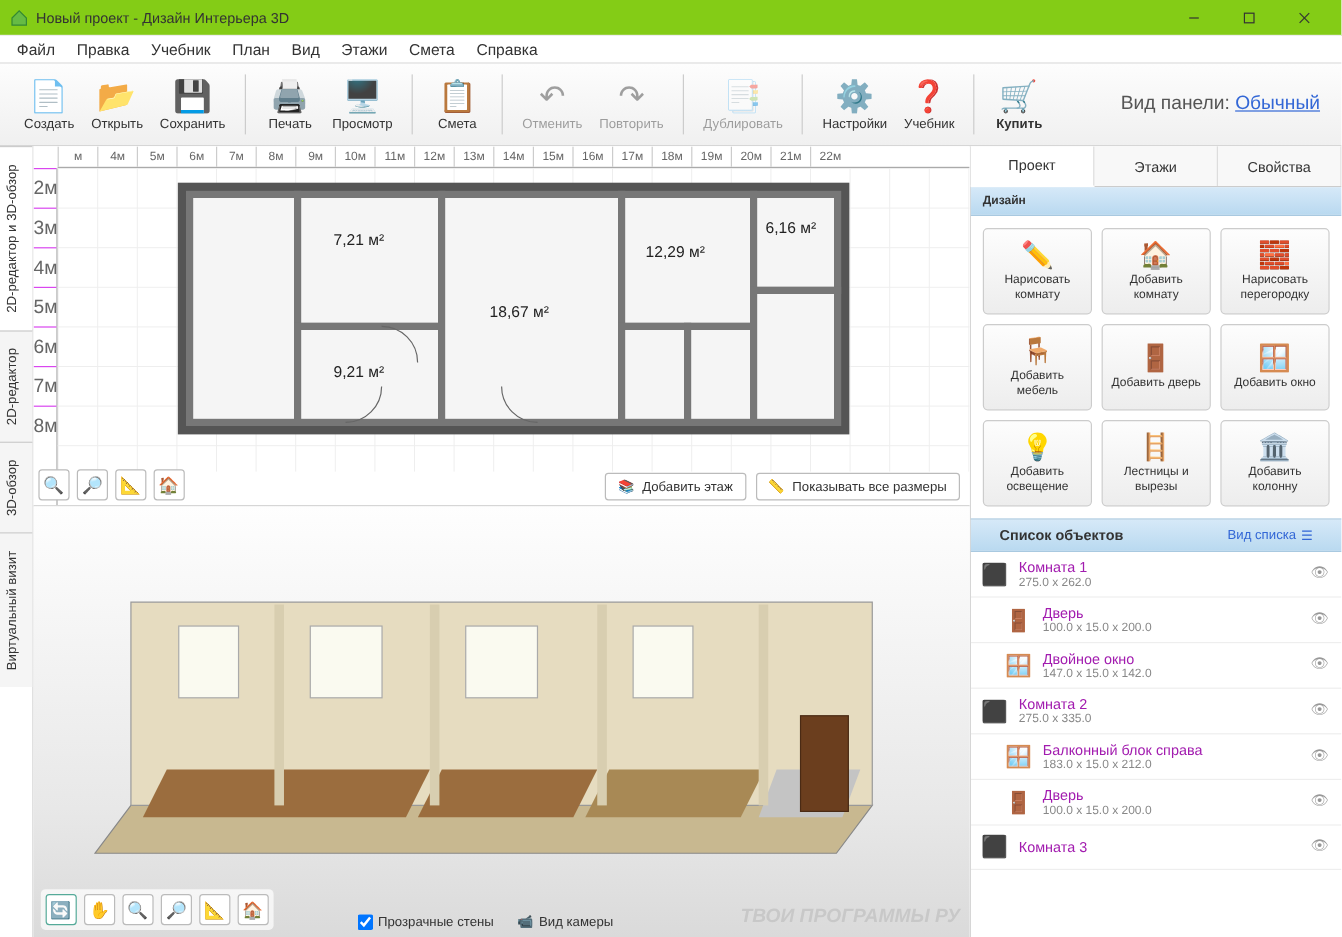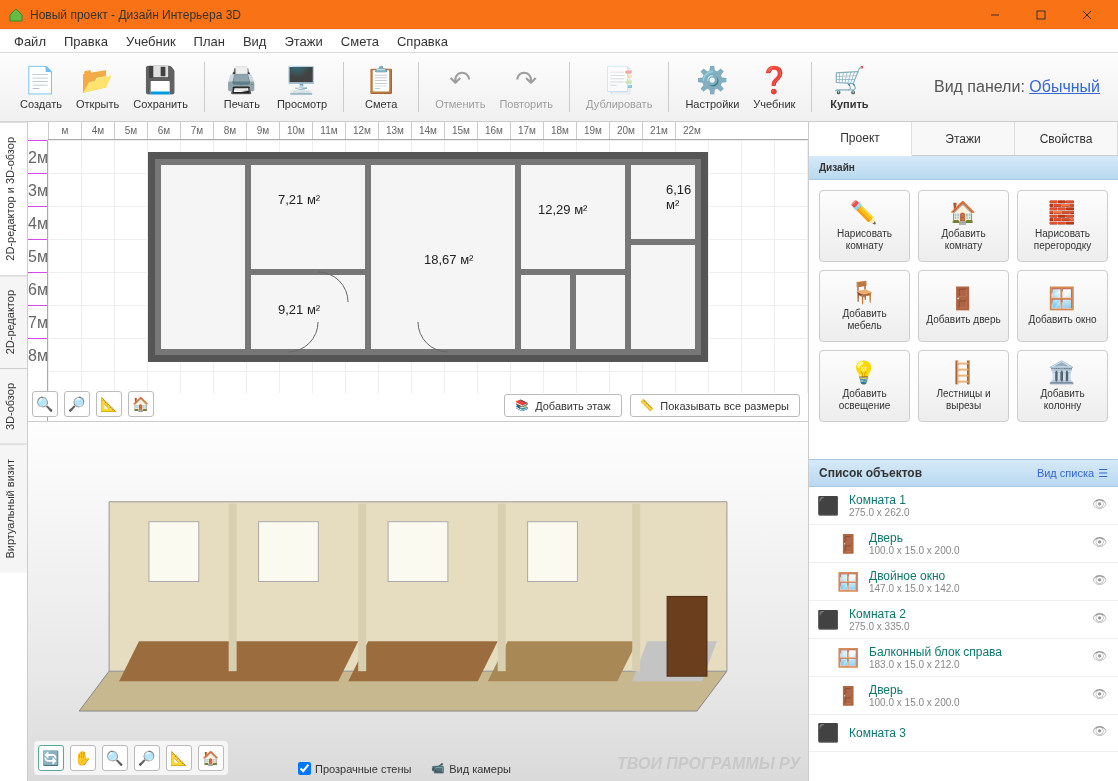--- a/index.html
+++ b/index.html
@@ -1,19 +1,19 @@
 <!DOCTYPE html>
 <html><head>
 <meta charset="utf-8">
 <style>
 * { margin: 0; padding: 0; box-sizing: border-box; font-family: "Segoe UI", Tahoma, sans-serif; }
 body { background: #fff; width: 1118px; height: 781px; overflow: hidden; font-size: 12px; color: #333; }
 
 
-.titlebar { height: 30px; display: flex; align-items: center; padding: 0 8px; background: #f97316; border-bottom: 1px solid #eee; }
+.titlebar { height: 30px; display: flex; align-items: center; padding: 0 8px; background: #84cc16; border-bottom: 1px solid #eee; }
 .titlebar .app-icon { width: 16px; height: 16px; margin-right: 6px; }
 .titlebar .title { flex: 1; font-size: 12px; color: #333; }
 .win-controls { display: flex; gap: 0; }
 .win-btn { width: 46px; height: 30px; display: flex; align-items: center; justify-content: center; cursor: pointer; }
 
 
 .menubar { height: 22px; display: flex; align-items: center; padding: 0 6px; gap: 2px; }
 .menu-item { padding: 2px 8px; cursor: pointer; font-size: 13px; }
 
 
@@ -61,27 +61,27 @@
 .right-panel { width: 310px; border-left: 1px solid #ccc; display: flex; flex-direction: column; background: #fff; }
 .rtabs { display: flex; height: 34px; border-bottom: 1px solid #ccc; background: #f8f8f8; }
 .rtab { flex: 1; display: flex; align-items: center; justify-content: center; cursor: pointer; font-size: 12px; border-right: 1px solid #ddd; }
 .rtab.active { background: #fff; border-bottom: 2px solid #fff; margin-bottom: -1px; }
 .section-header { background: linear-gradient(#d6e9f8, #b9d9f0); padding: 6px 10px; font-size: 10px; font-weight: 600; border-bottom: 1px solid #a9c9e0; }
 .design-grid { display: grid; grid-template-columns: repeat(3, 1fr); gap: 8px; padding: 10px; }
 .design-btn { border: 1px solid #ccc; background: linear-gradient(#fdfdfd,#ededed); border-radius: 4px; height: 72px; display: flex; flex-direction: column; align-items: center; justify-content: center; cursor: pointer; font-size: 10px; text-align: center; padding: 4px; }
 .design-btn .dico { font-size: 22px; margin-bottom: 2px; }
 .design-btn .dlbl { line-height: 1.2; }
 
-.objects-header { display: flex; align-items: center; justify-content: space-between; padding: 6px 10px; background: linear-gradient(#d6e9f8, #b9d9f0); border-top: 1px solid #a9c9e0; border-bottom: 1px solid #a9c9e0; font-size: 12px; font-weight: 600; margin-top: 27px; }
+.objects-header { display: flex; align-items: center; justify-content: space-between; padding: 6px 24px; background: linear-gradient(#d6e9f8, #b9d9f0); border-top: 1px solid #a9c9e0; border-bottom: 1px solid #a9c9e0; font-size: 12px; font-weight: 600; }
 .view-list-link { font-size: 11px; color: #3367d6; font-weight: normal; display: flex; align-items: center; gap: 4px; cursor: pointer; }
 .object-list { overflow-y: auto; flex: 1; }
 .obj-item { display: flex; align-items: center; padding: 6px 8px; border-bottom: 1px solid #eee; cursor: pointer; gap: 8px; }
 .obj-icon { width: 24px; height: 24px; display: flex; align-items: center; justify-content: center; font-size: 18px; flex-shrink: 0; }
 .obj-text { flex: 1; }
-.obj-name { font-size: 12px; color: #0f766e; }
+.obj-name { font-size: 12px; color: #a21caf; }
 .obj-dims { font-size: 10px; color: #888; }
 .obj-eye { width: 18px; height: 18px; cursor: pointer; opacity: 0.5; }
 .obj-child { padding-left: 28px; }
 
 
 .house3d { position: absolute; top: 20px; left: 50px; right: 50px; bottom: 60px; }
 </style>
 </head>
 <body>
 
@@ -255,23 +255,23 @@
           <rect x="370" y="120" width="55" height="80" fill="#f5f5f5" stroke="#777" stroke-width="6"></rect>
           <rect x="425" y="120" width="55" height="80" fill="#f5f5f5" stroke="#777" stroke-width="6"></rect>
           <rect x="480" y="10" width="70" height="80" fill="#f5f5f5" stroke="#777" stroke-width="6"></rect>
           <rect x="480" y="90" width="70" height="110" fill="#f5f5f5" stroke="#777" stroke-width="6"></rect>
 
           <path d="M 170 120 A 30 30 0 0 1 200 150" fill="none" stroke="#666" stroke-width="1"></path>
           <path d="M 140 200 A 30 30 0 0 0 170 170" fill="none" stroke="#666" stroke-width="1"></path>
           <path d="M 300 200 A 30 30 0 0 1 270 170" fill="none" stroke="#666" stroke-width="1"></path>
         </svg>
         <div class="room-label" style="top:40px;left:130px;">7,21 м²</div>
-        <div class="room-label" style="top:100px;left:276px;">18,67 м²</div>
+        <div class="room-label" style="top:100px;left:260px;">18,67 м²</div>
         <div class="room-label" style="top:50px;left:390px;">12,29 м²</div>
-        <div class="room-label" style="top:30px;left:490px;margin-left:28px;">6,16 м²</div>
+        <div class="room-label" style="top:30px;left:490px;">6,16 м²</div>
         <div class="room-label" style="top:150px;left:130px;">9,21 м²</div>
       </div>
       <div class="view2d-tools">
         <div class="mini-btn">🔍</div>
         <div class="mini-btn">🔎</div>
         <div class="mini-btn">📐</div>
         <div class="mini-btn">🏠</div>
       </div>
       <div class="floor-buttons">
         <div class="floor-btn">

